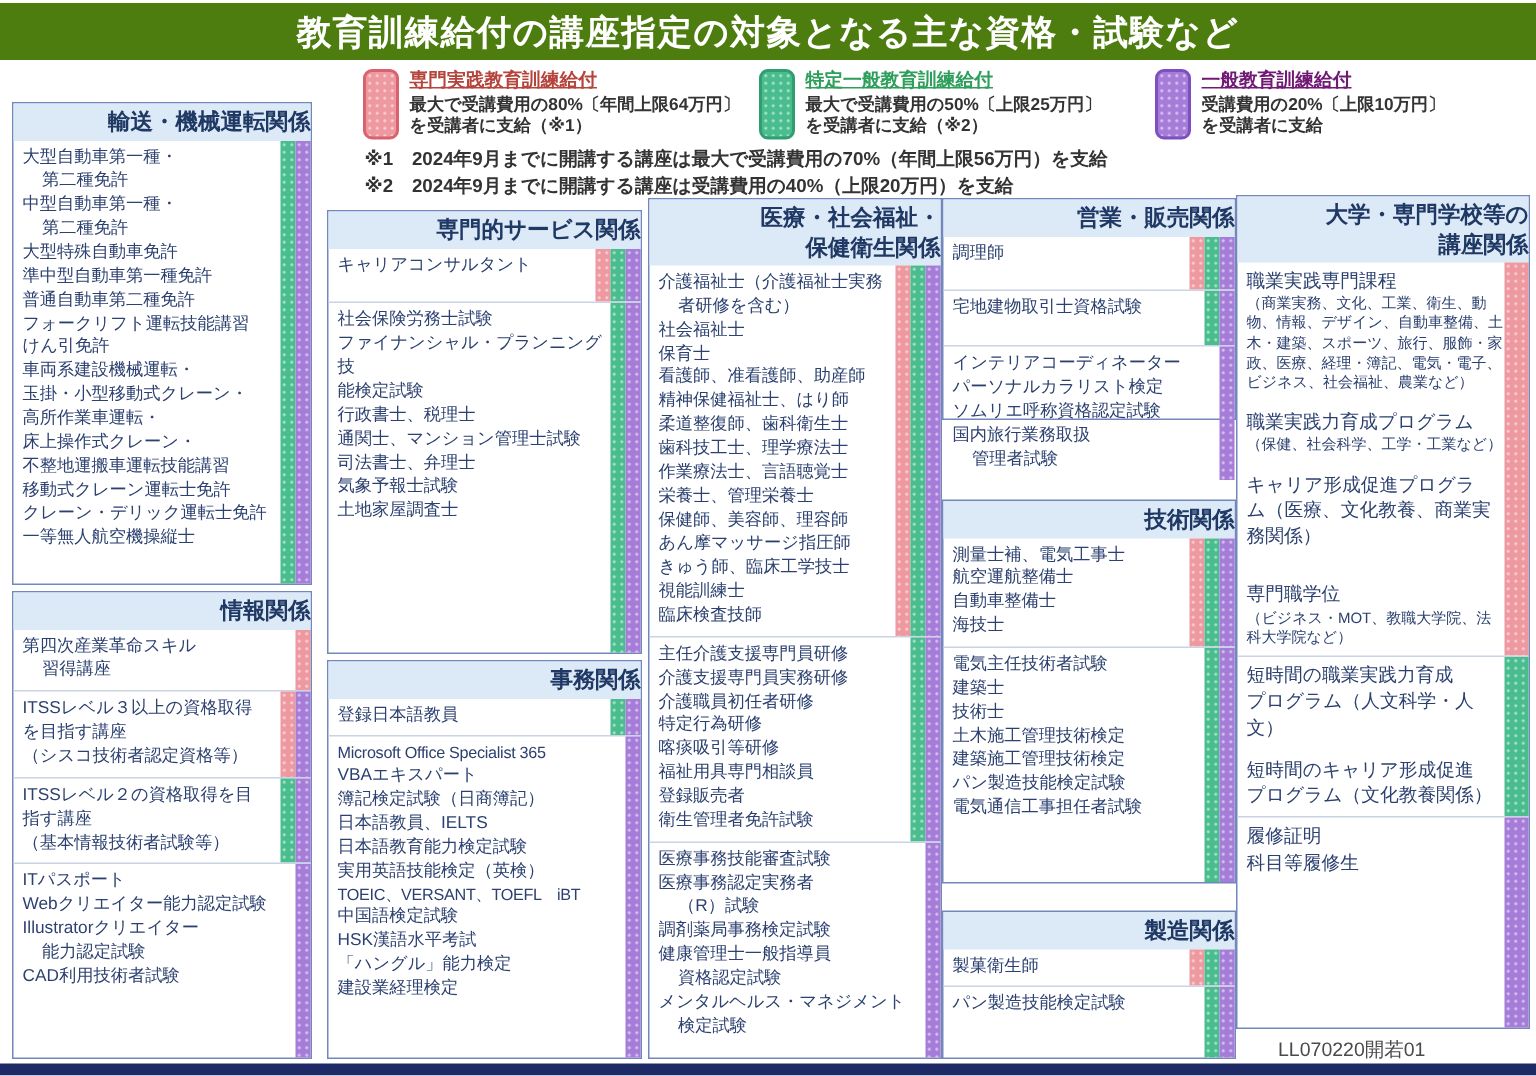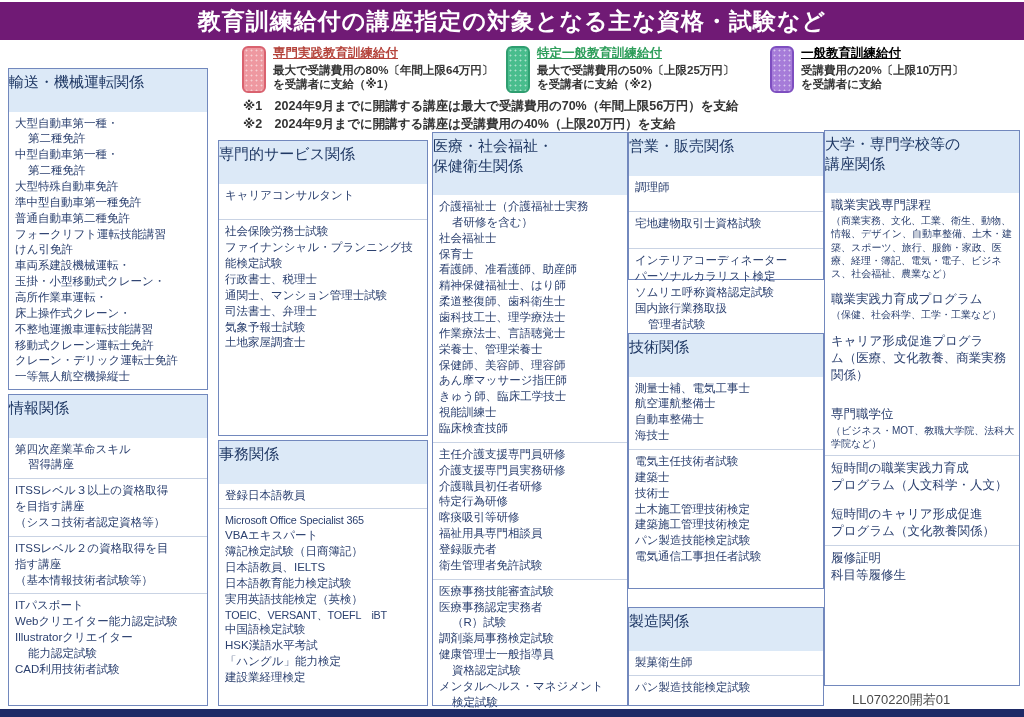--- a/index.html
+++ b/index.html
@@ -2,53 +2,53 @@
 <html lang="ja"><head>
 <meta charset="utf-8">
 <style>
   html,body{margin:0;padding:0;}
   body{
     width:1024px;height:717px;position:relative;background:#fff;overflow:hidden;
     font-family:"Liberation Sans","DejaVu Sans",sans-serif;
     -webkit-font-smoothing:antialiased;
   }
   .titlebar{
-    position:absolute;left:0;top:2px;width:1024px;height:38px;background:#701a75;
+    position:absolute;left:0;top:2px;width:1024px;height:38px;background:#4d7c0f;
     color:#fff;display:flex;align-items:center;justify-content:center;
     font-size:23px;font-weight:bold;letter-spacing:1px;
   }
   .bottombar{position:absolute;left:0;top:709px;width:1024px;height:8px;background:#1e2a66;}
 
   
   .legend{position:absolute;left:242px;top:46px;width:780px;display:flex;gap:12px;}
   .legend-item{flex:1;display:flex;gap:7px;align-items:flex-start;}
   .swatch{width:24px;height:47px;border-radius:6px;flex:none;box-sizing:border-box;}
   .dots-red{background-color:#ee98a0;border:2px solid #d9626f;}
   .dots-green{background-color:#49bd8d;border:2px solid #2f9e70;}
   .dots-purple{background-color:#a67cd9;border:2px solid #7e4fc0;}
   .dots-red,.dots-green,.dots-purple,.st-red,.st-green,.st-purple{
     background-image:radial-gradient(rgba(255,255,255,.55) 26%,rgba(255,255,255,0) 30%);
     background-size:5px 5px;
   }
   .legend-text{line-height:1.25;}
   .legend-name{font-weight:bold;font-size:12.5px;text-decoration:underline;display:block;margin-bottom:1px;}
-  .ln-red{color:#b5443c}.ln-green{color:#2e9e5b}.ln-purple{color:#000000}
+  .ln-red{color:#b5443c}.ln-green{color:#2e9e5b}.ln-purple{color:#701a75}
   .legend-desc{font-size:11.5px;color:#333;white-space:nowrap;font-weight:bold;}
 
   .notes{position:absolute;left:243px;top:98px;font-size:12.5px;font-weight:bold;color:#333;line-height:1.4;}
   .notes div{white-space:nowrap;}
 
   
   .box{position:absolute;border:1.6px solid #7288bd;background:#fff;box-sizing:border-box;
        display:flex;flex-direction:column;}
-  .box-header{background:#dce9f7;color:#1f3864;font-weight:normal;text-align:left;
-       font-size:15px;line-height:1.3;padding:3px 0 20px;flex:none;}
+  .box-header{background:#dce9f7;color:#1f3864;font-weight:bold;text-align:right;
+       font-size:15px;line-height:1.3;padding:3px 0 2px;flex:none;}
   .box-header .t2:empty{display:none;}
   .box-header .t2{display:block;}
-  .section{display:flex;align-items:stretch;flex-direction:column;}
+  .section{display:flex;align-items:stretch;}
   .section + .section{border-top:1px solid #c9d3e4;}
   .section:last-child{flex:1;}
   .sec-items{flex:1;padding:4px 1px 5px 6px;color:#2c4170;font-size:11.5px;line-height:1.38;min-width:0;}
   .sec-stripes{display:flex;flex:none;}
   .stripe{width:10px;}
   .u-wide .stripe{width:16px;}
   .st-red{background-color:#ee98a0;}
   .st-green{background-color:#49bd8d;}
   .st-purple{background-color:#a67cd9;}
   .line{}

